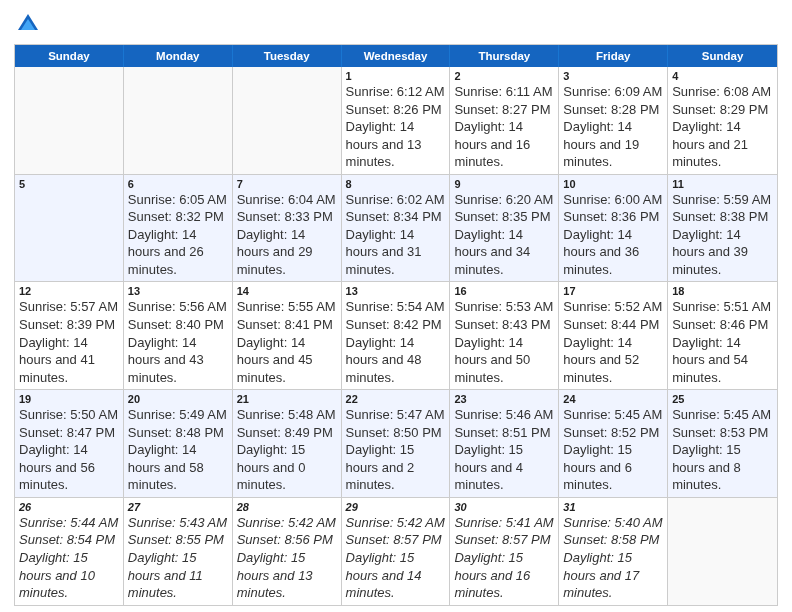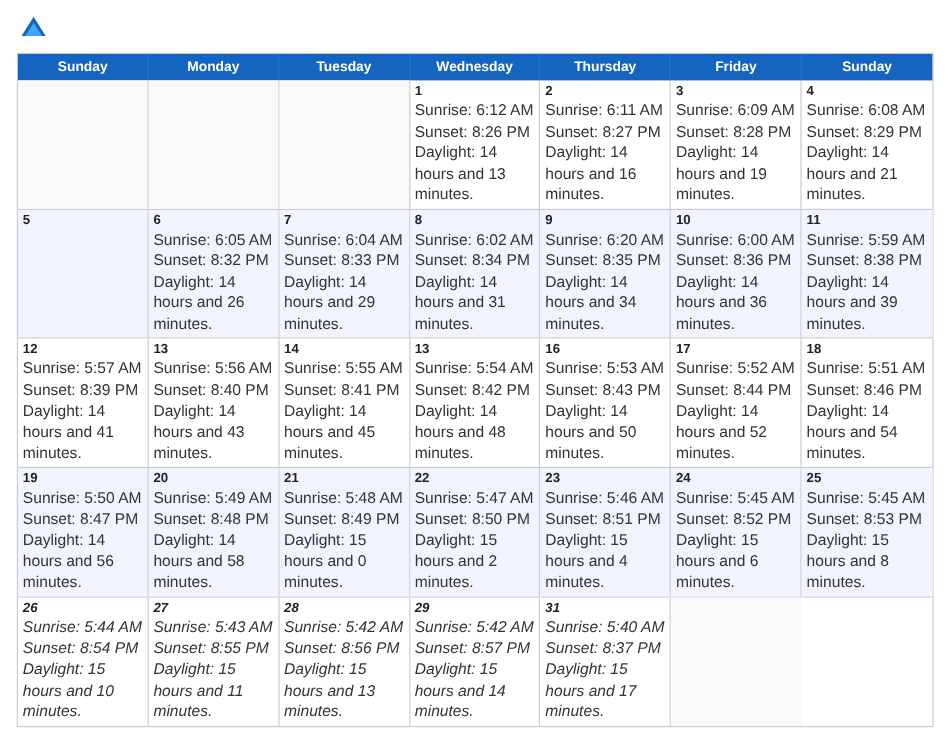--- a/index.html
+++ b/index.html
@@ -361,23 +361,30 @@
 and 13 minutes.</div>
           </div>
           <div class="cal-cell">
             <div class="day-number">29</div>
             <div class="cell-info">Sunrise: 5:42 AM
 Sunset: 8:57 PM
 Daylight: 15 hours
 and 14 minutes.</div>
           </div>
           <div class="cal-cell">
+            <div class="day-number">30</div>
+            <div class="cell-info">Sunrise: 5:41 AM
+Sunset: 8:57 PM
+Daylight: 15 hours
+and 16 minutes.</div>
+          </div>
+          <div class="cal-cell">
             <div class="day-number">31</div>
             <div class="cell-info">Sunrise: 5:40 AM
-Sunset: 8:37 PM
+Sunset: 8:58 PM
 Daylight: 15 hours
 and 17 minutes.</div>
           </div>
           <div class="cal-cell empty"></div>
         </div>
       </div>
   </div>
 </div>
 
 </body></html>

